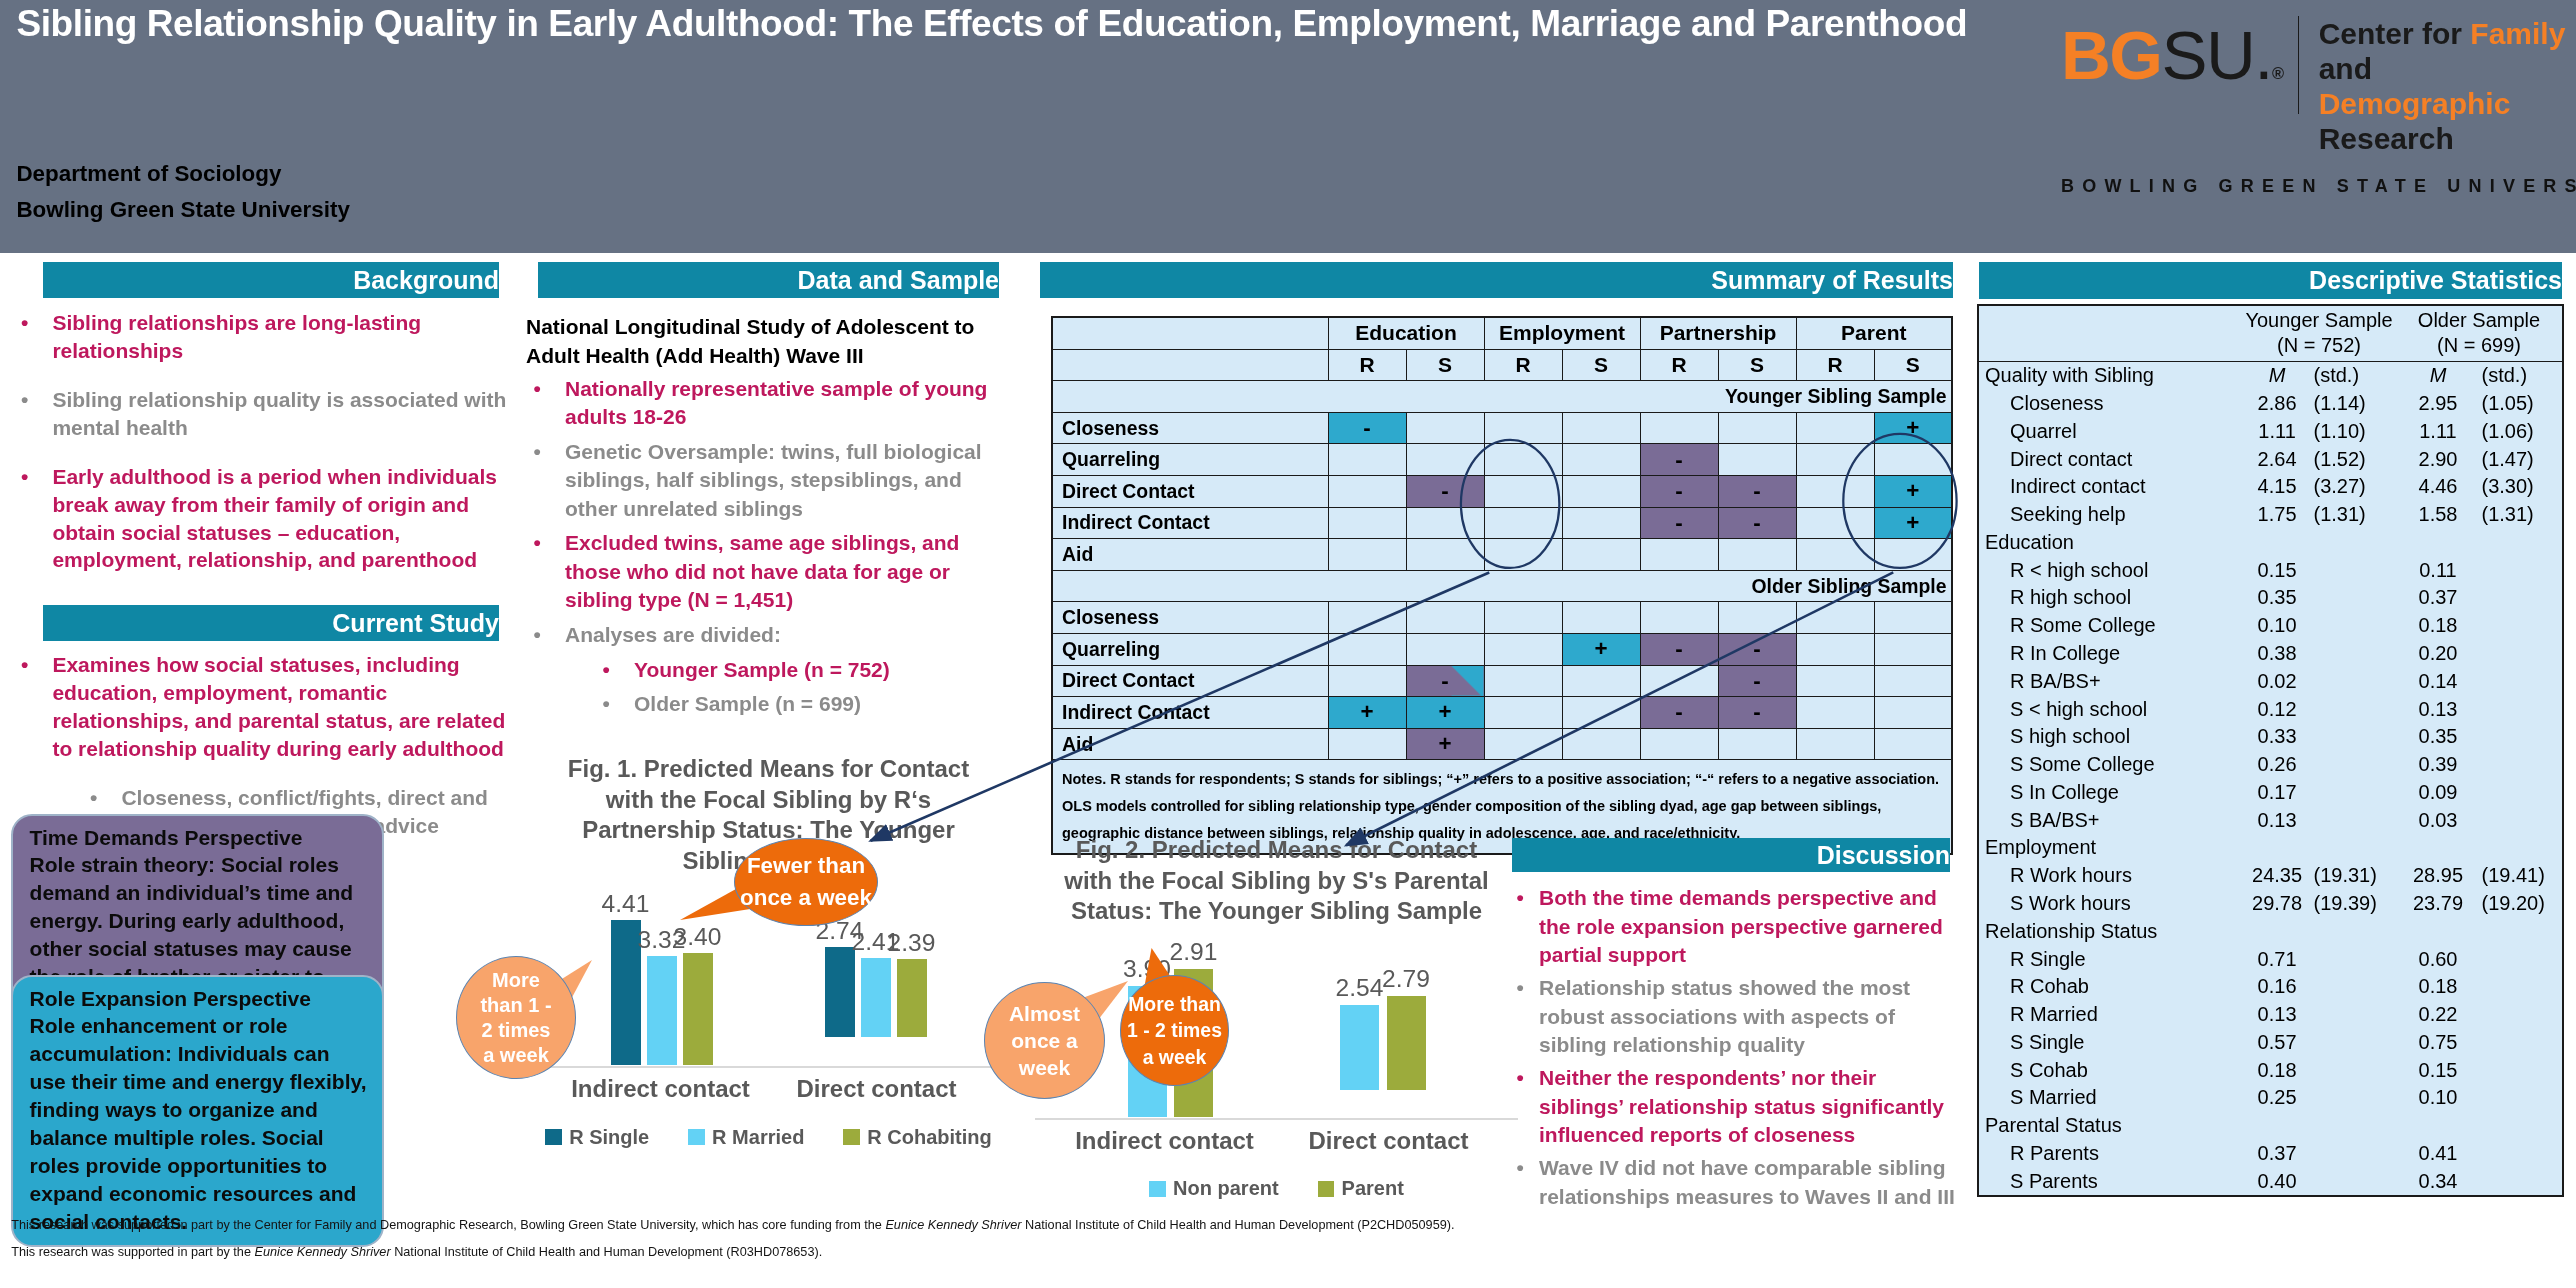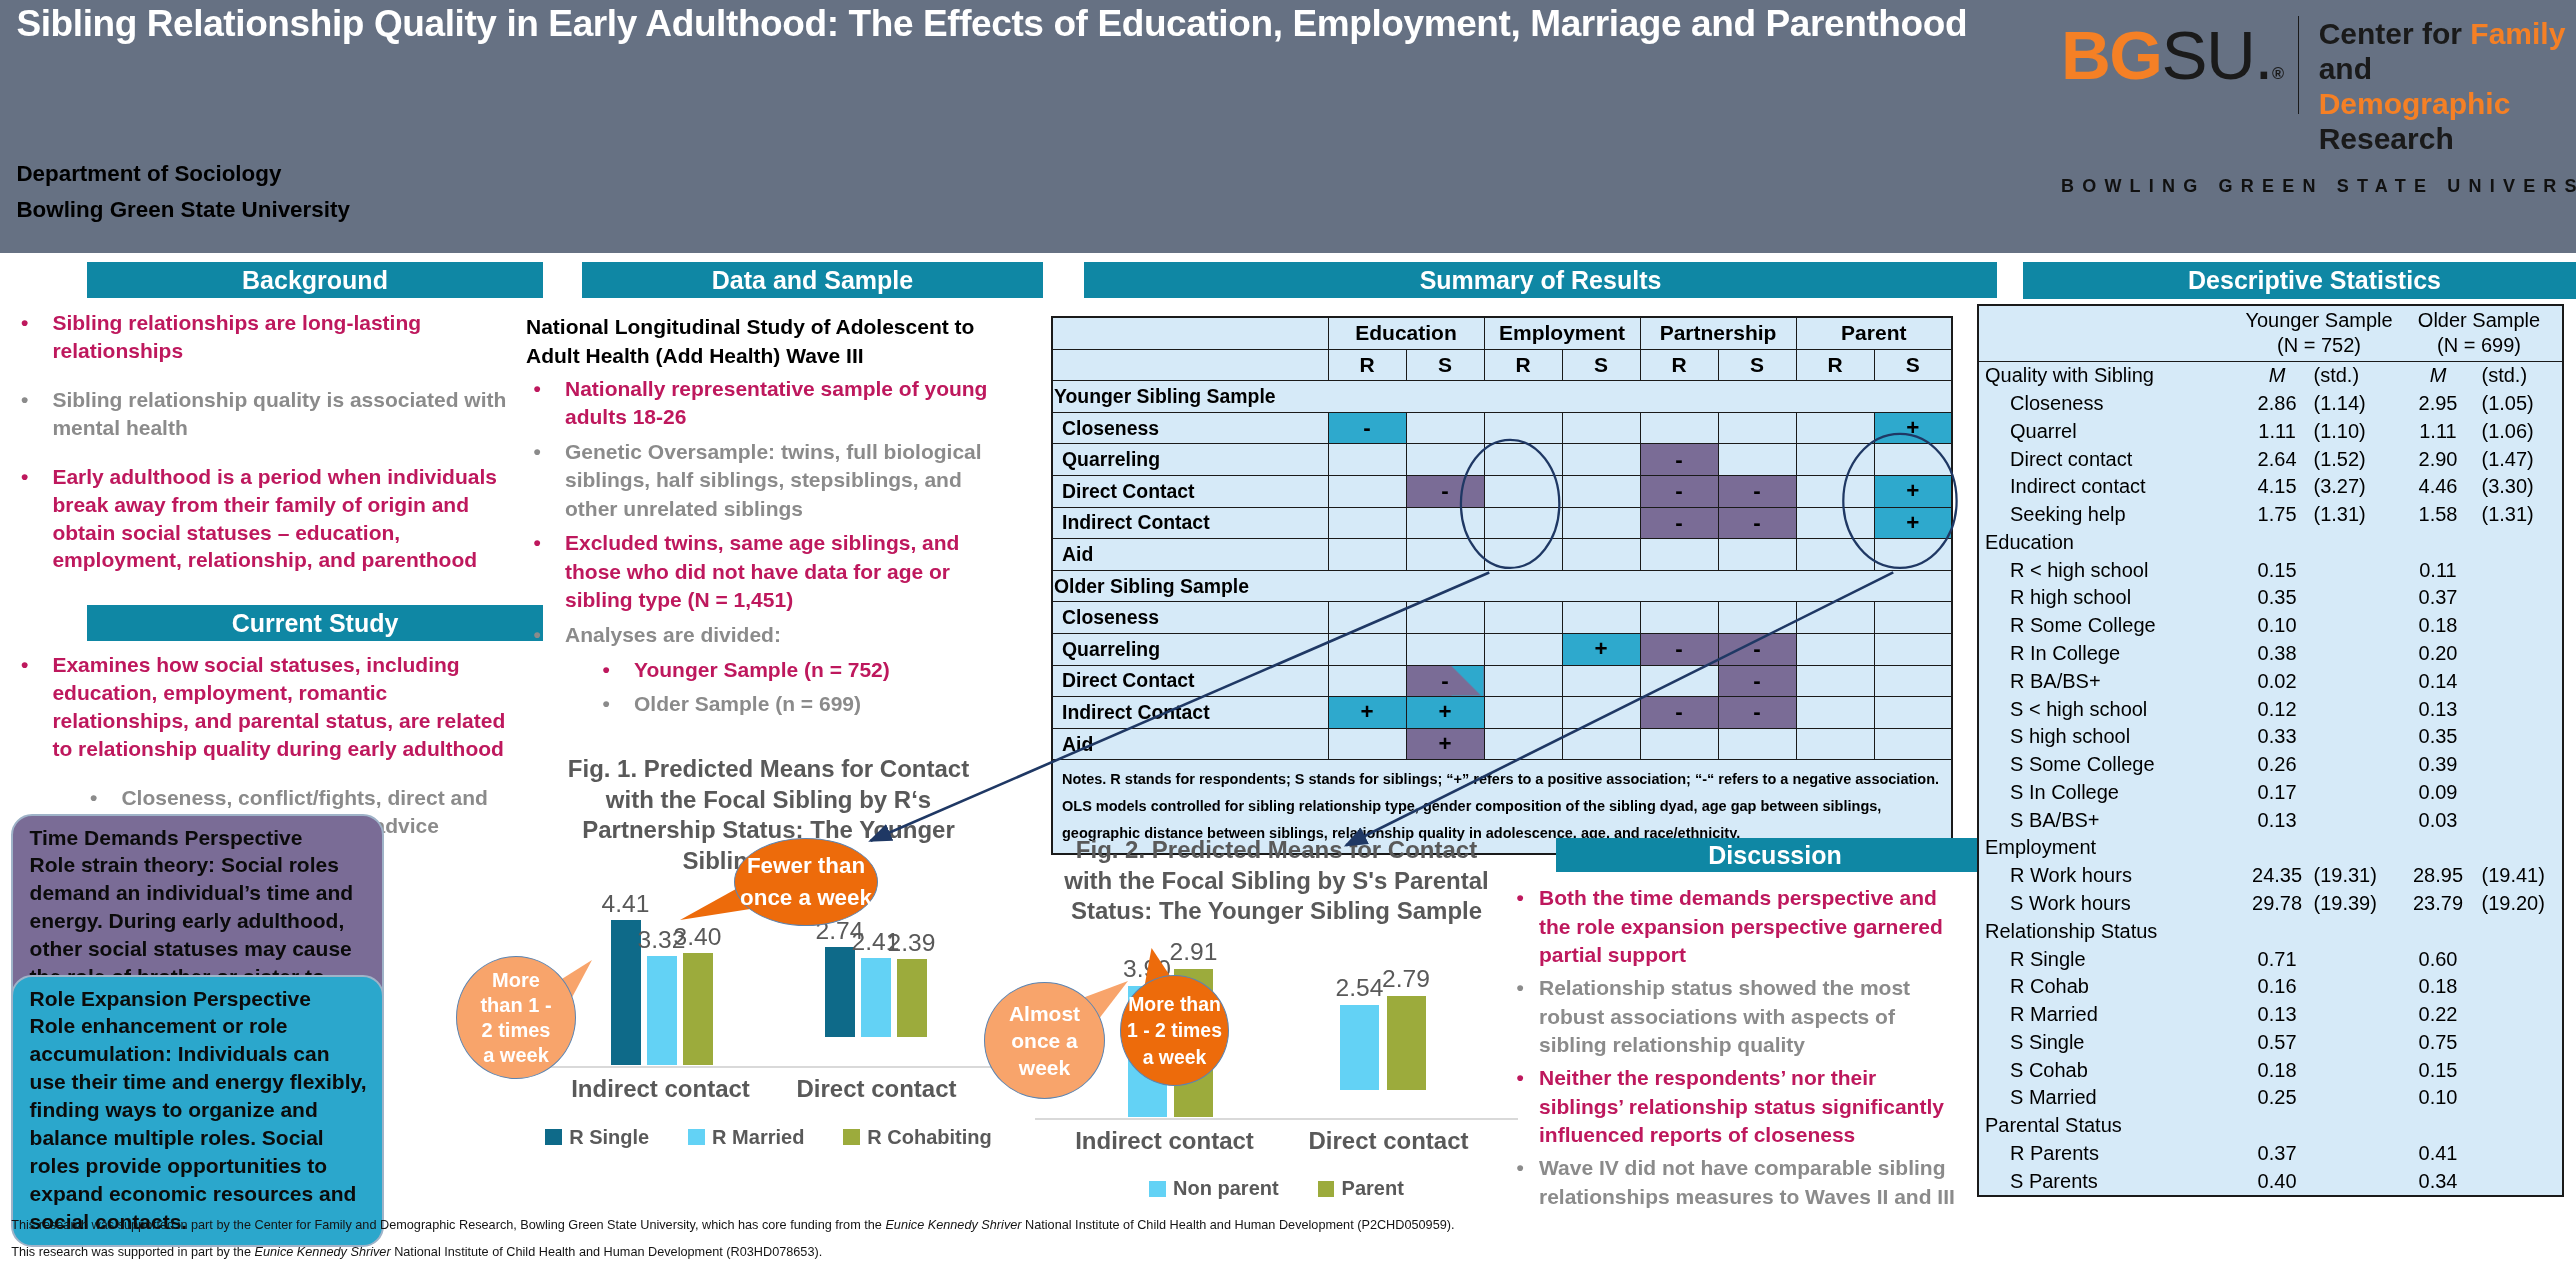--- a/index.html
+++ b/index.html
@@ -17,21 +17,21 @@
   .logo-bgsu{font-size:69px;font-weight:800;letter-spacing:-1.5px;}
   .logo-bg{color:#F58025;}
   .logo-su{color:#1a1a1a;font-weight:500;}
   .logo-reg{font-size:16.4px;color:#1a1a1a;vertical-align:baseline;}
   .logo-div{width:2.2px;height:98px;background:#1a1a1a;margin:0 19.4px 0 15px;}
   .logo-center{font-size:30px;line-height:35px;font-weight:700;color:#1a1a1a;}
   .logo-orange{color:#F58025;}
   .logo-wordmark{margin-top:19.4px;font-size:18px;font-weight:700;letter-spacing:8.2px;color:#111;white-space:nowrap;}
   
   .sec-hdr{position:absolute;height:36px;background:#0F87A4;color:#fff;font-size:25px;font-weight:700;
-           text-align:center;line-height:36px;margin-left:44px;}
+           text-align:right;line-height:36px;}
   
   .bullets{list-style:none;margin:0;padding:0;}
   .bullet{position:relative;padding-left:39px;font-weight:700;font-size:21px;line-height:1.33;
           margin-bottom:21px;color:#be185d;}
   .bullet::before{content:"\2022";position:absolute;left:7.5px;}
   .bullet.gray{color:#8b8b8b;}
   .bullet.lv2{margin-left:69px;}
   .tight .bullet{margin-bottom:6px;line-height:1.36;}
   .disc .bullet{margin-bottom:4.5px;line-height:1.36;padding-left:30px;}
   .panel{position:absolute;}
@@ -42,21 +42,21 @@
   .tbox-purple{background:#7A6C96;}
   .tbox-teal{background:#2BA7CC;}
   
   table{border-collapse:collapse;}
   .sum-table{position:absolute;left:1051px;top:316px;width:902px;background:#D6EAF8;
              border:2.2px solid #1a1a1a;table-layout:fixed;}
   .sum-table td,.sum-table th{border:1.1px solid #1a1a1a;font-size:19.4px;font-weight:700;padding:1.5px 4.5px;height:27.6px;}
   .sum-table th.grp{text-align:center;font-size:21px;}
   .sum-table th.rs{text-align:center;font-size:21px;}
   .sum-table td.lbl{text-align:left;padding-left:9px;}
-  .sum-table td.sec{text-align:left;padding-left:1px;}
+  .sum-table td.sec{text-align:right;padding-left:1px;}
   .sum-table td.mark{text-align:center;font-size:22.4px;}
   .cell-teal{background:#2EA9CD;}
   .cell-purple{background:#7A6C96;}
   .cell-split{background:linear-gradient(225deg,#2EA9CD 0 30%,#7A6C96 30%);}
   .sum-table td.notes{font-size:14.5px;font-weight:700;line-height:1.85;text-align:left;padding:6px 9px;height:auto;}
   
   .fig{position:absolute;}
   .fig-title{font-size:24px;font-weight:700;color:#595959;text-align:center;line-height:1.28;white-space:pre-line;}
   .chart{display:flex;justify-content:center;align-items:center;border-bottom:2.2px solid #d9d9d9;}
   #fig1 .chart{height:177px;gap:112px;margin-top:12px;}

